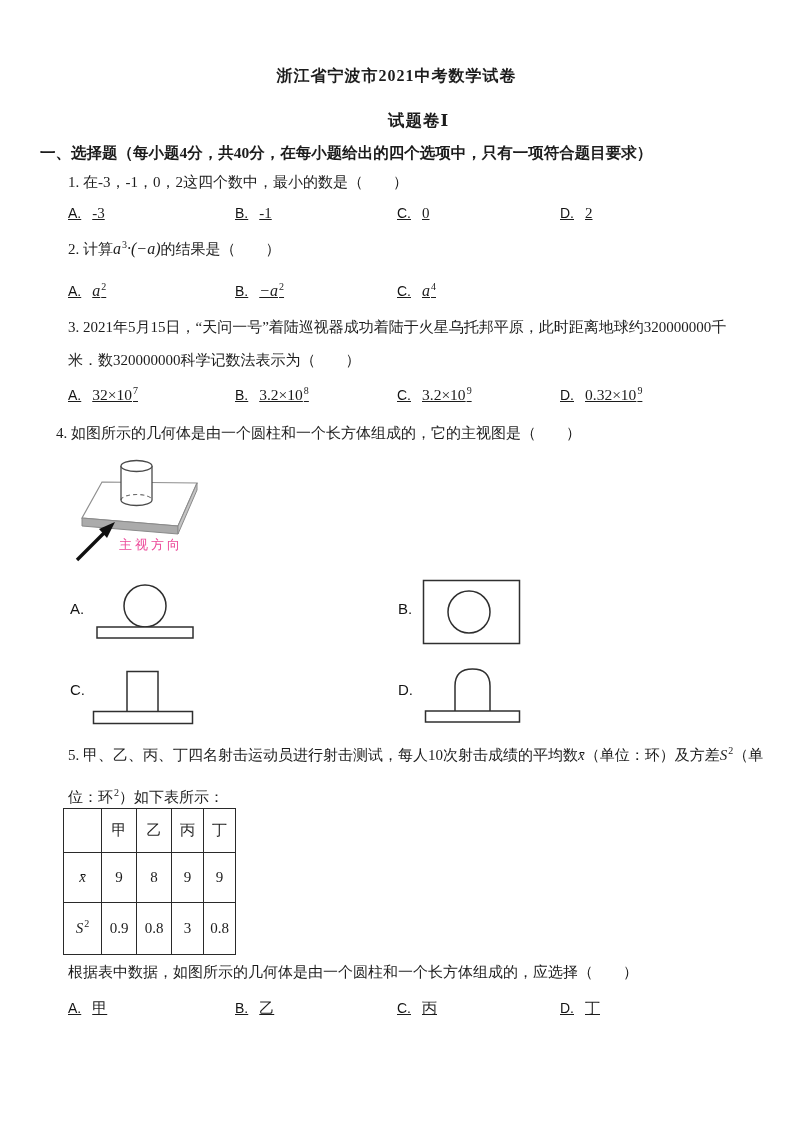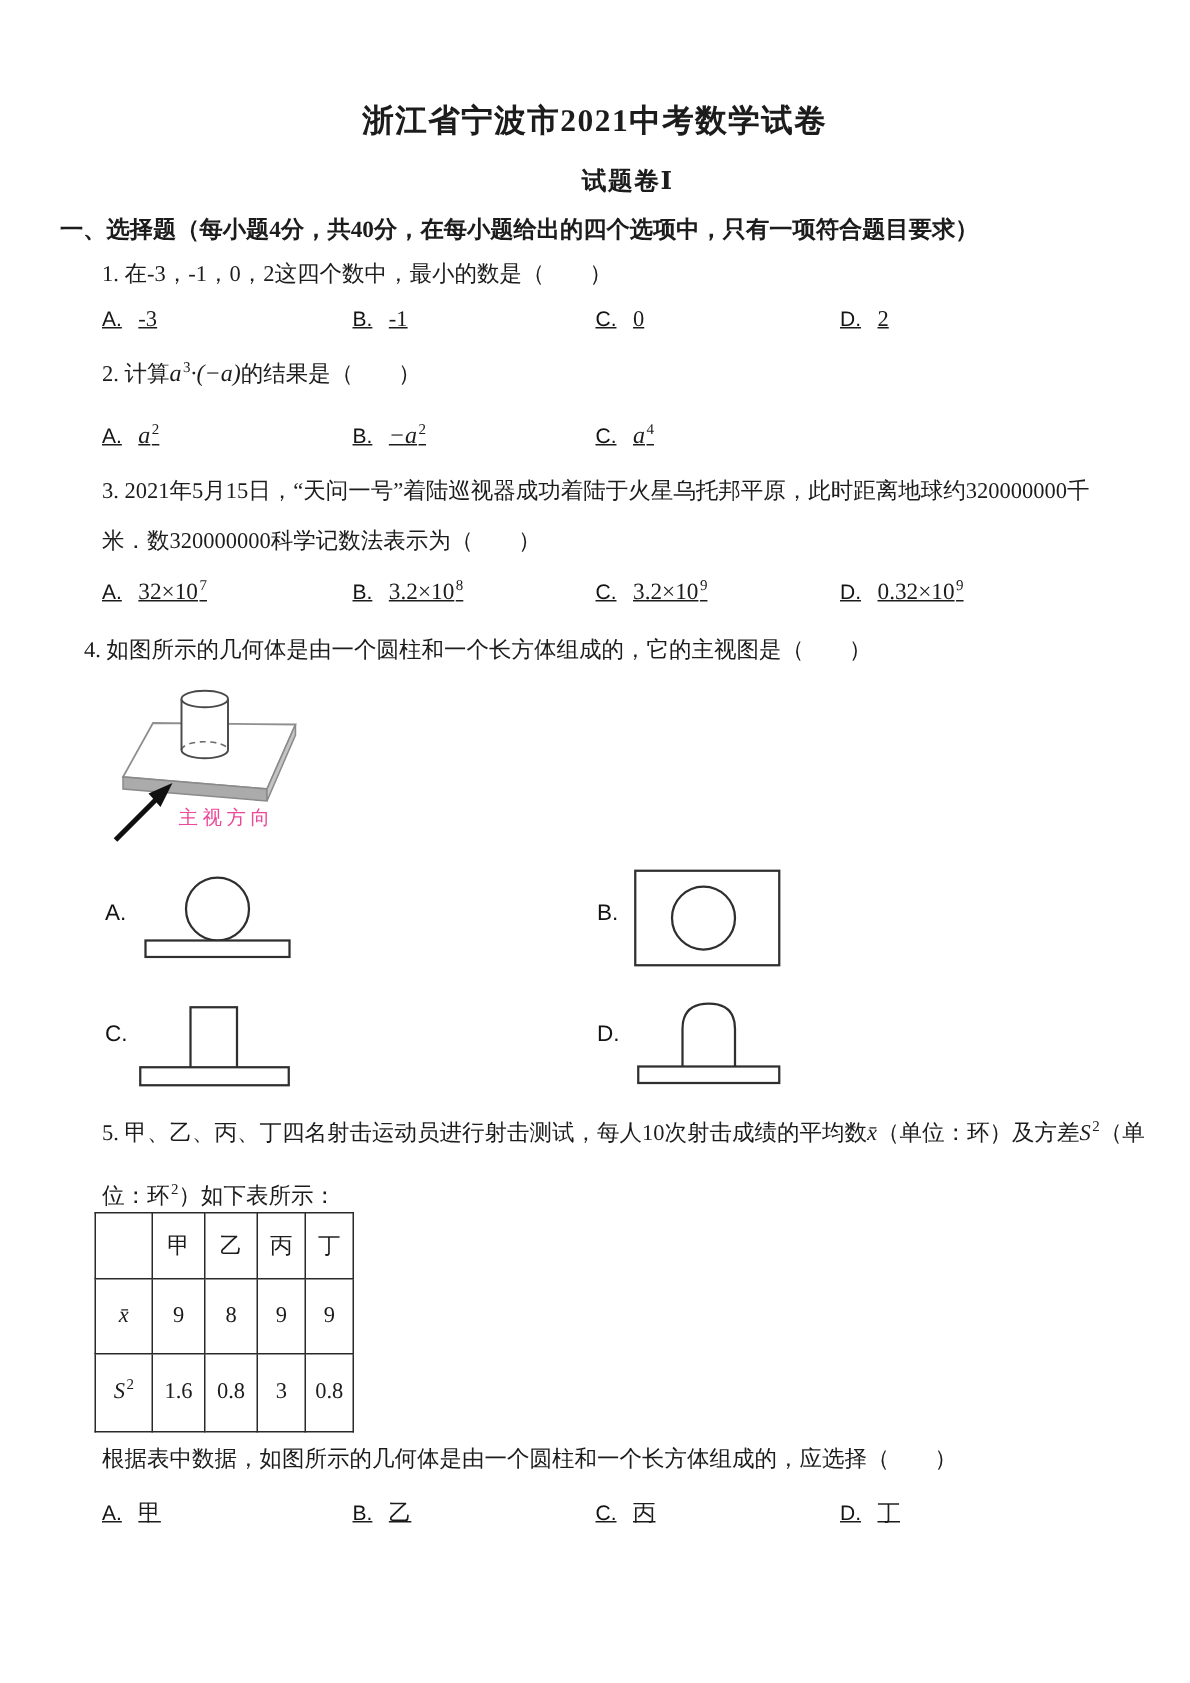--- a/index.html
+++ b/index.html
@@ -2,21 +2,21 @@
 <html><head>
 <meta charset="utf-8">
 <style>
   html,body { margin:0; padding:0; background:#fff; }
   .page {
     position:relative; width:793px; height:1122px; background:#ffffff;
     font-family:"Liberation Serif","DejaVu Serif",serif; color:#1c1c1c;
     overflow:hidden;
   }
   .abs { position:absolute; white-space:nowrap; }
-  .title { top:66px; left:0; width:100%; text-align:center; font-size:21px; font-weight:bold; letter-spacing:1px; }
+  .title { top:66px; left:0; width:100%; text-align:center; font-size:16px; font-weight:bold; letter-spacing:1px; }
   .subtitle { top:110px; left:0; width:100%; text-align:center; font-size:16.5px; font-weight:bold; letter-spacing:1px;padding-left:22px; }
   .section { top:143px; left:40px; font-size:15.5px; font-weight:bold; }
   .stem { font-size:15px; }
   .opt-row { left:68px; display:grid; grid-template-columns:167px 162px 163px auto; width:700px;text-decoration:underline; }
   .opt { white-space:nowrap; }
   .opt-label { font-family:"Liberation Sans","DejaVu Sans",sans-serif; font-size:14px; color:#141414; }
   .opt-val { font-size:15px; margin-left:11px; }
   .math { font-style:italic; font-family:"Liberation Serif","DejaVu Serif",serif; }
   .sci { font-size:15.5px; }
   sup.sup { font-size:10px; line-height:0; margin-left:1px; }
@@ -125,21 +125,21 @@
     </tr>
     <tr style="height:50px">
       <td><span class="math">x̄</span></td>
       <td>9</td>
       <td>8</td>
       <td>9</td>
       <td>9</td>
     </tr>
     <tr style="height:52px">
       <td><span class="math">S</span><sup class="sup">2</sup></td>
-      <td>1.6</td>
+      <td>0.9</td>
       <td>0.8</td>
       <td>3</td>
       <td>0.8</td>
     </tr>
   </tbody>
     </table>
 
   <div class="abs stem" style="top:963px;left:68px">根据表中数据，如图所示的几何体是由一个圆柱和一个长方体组成的，应选择（　　）</div>
   <div class="abs opt-row" style="top:999px">
     <div class="opt"><span class="opt-label">A.</span><span class="opt-val">甲</span></div>

